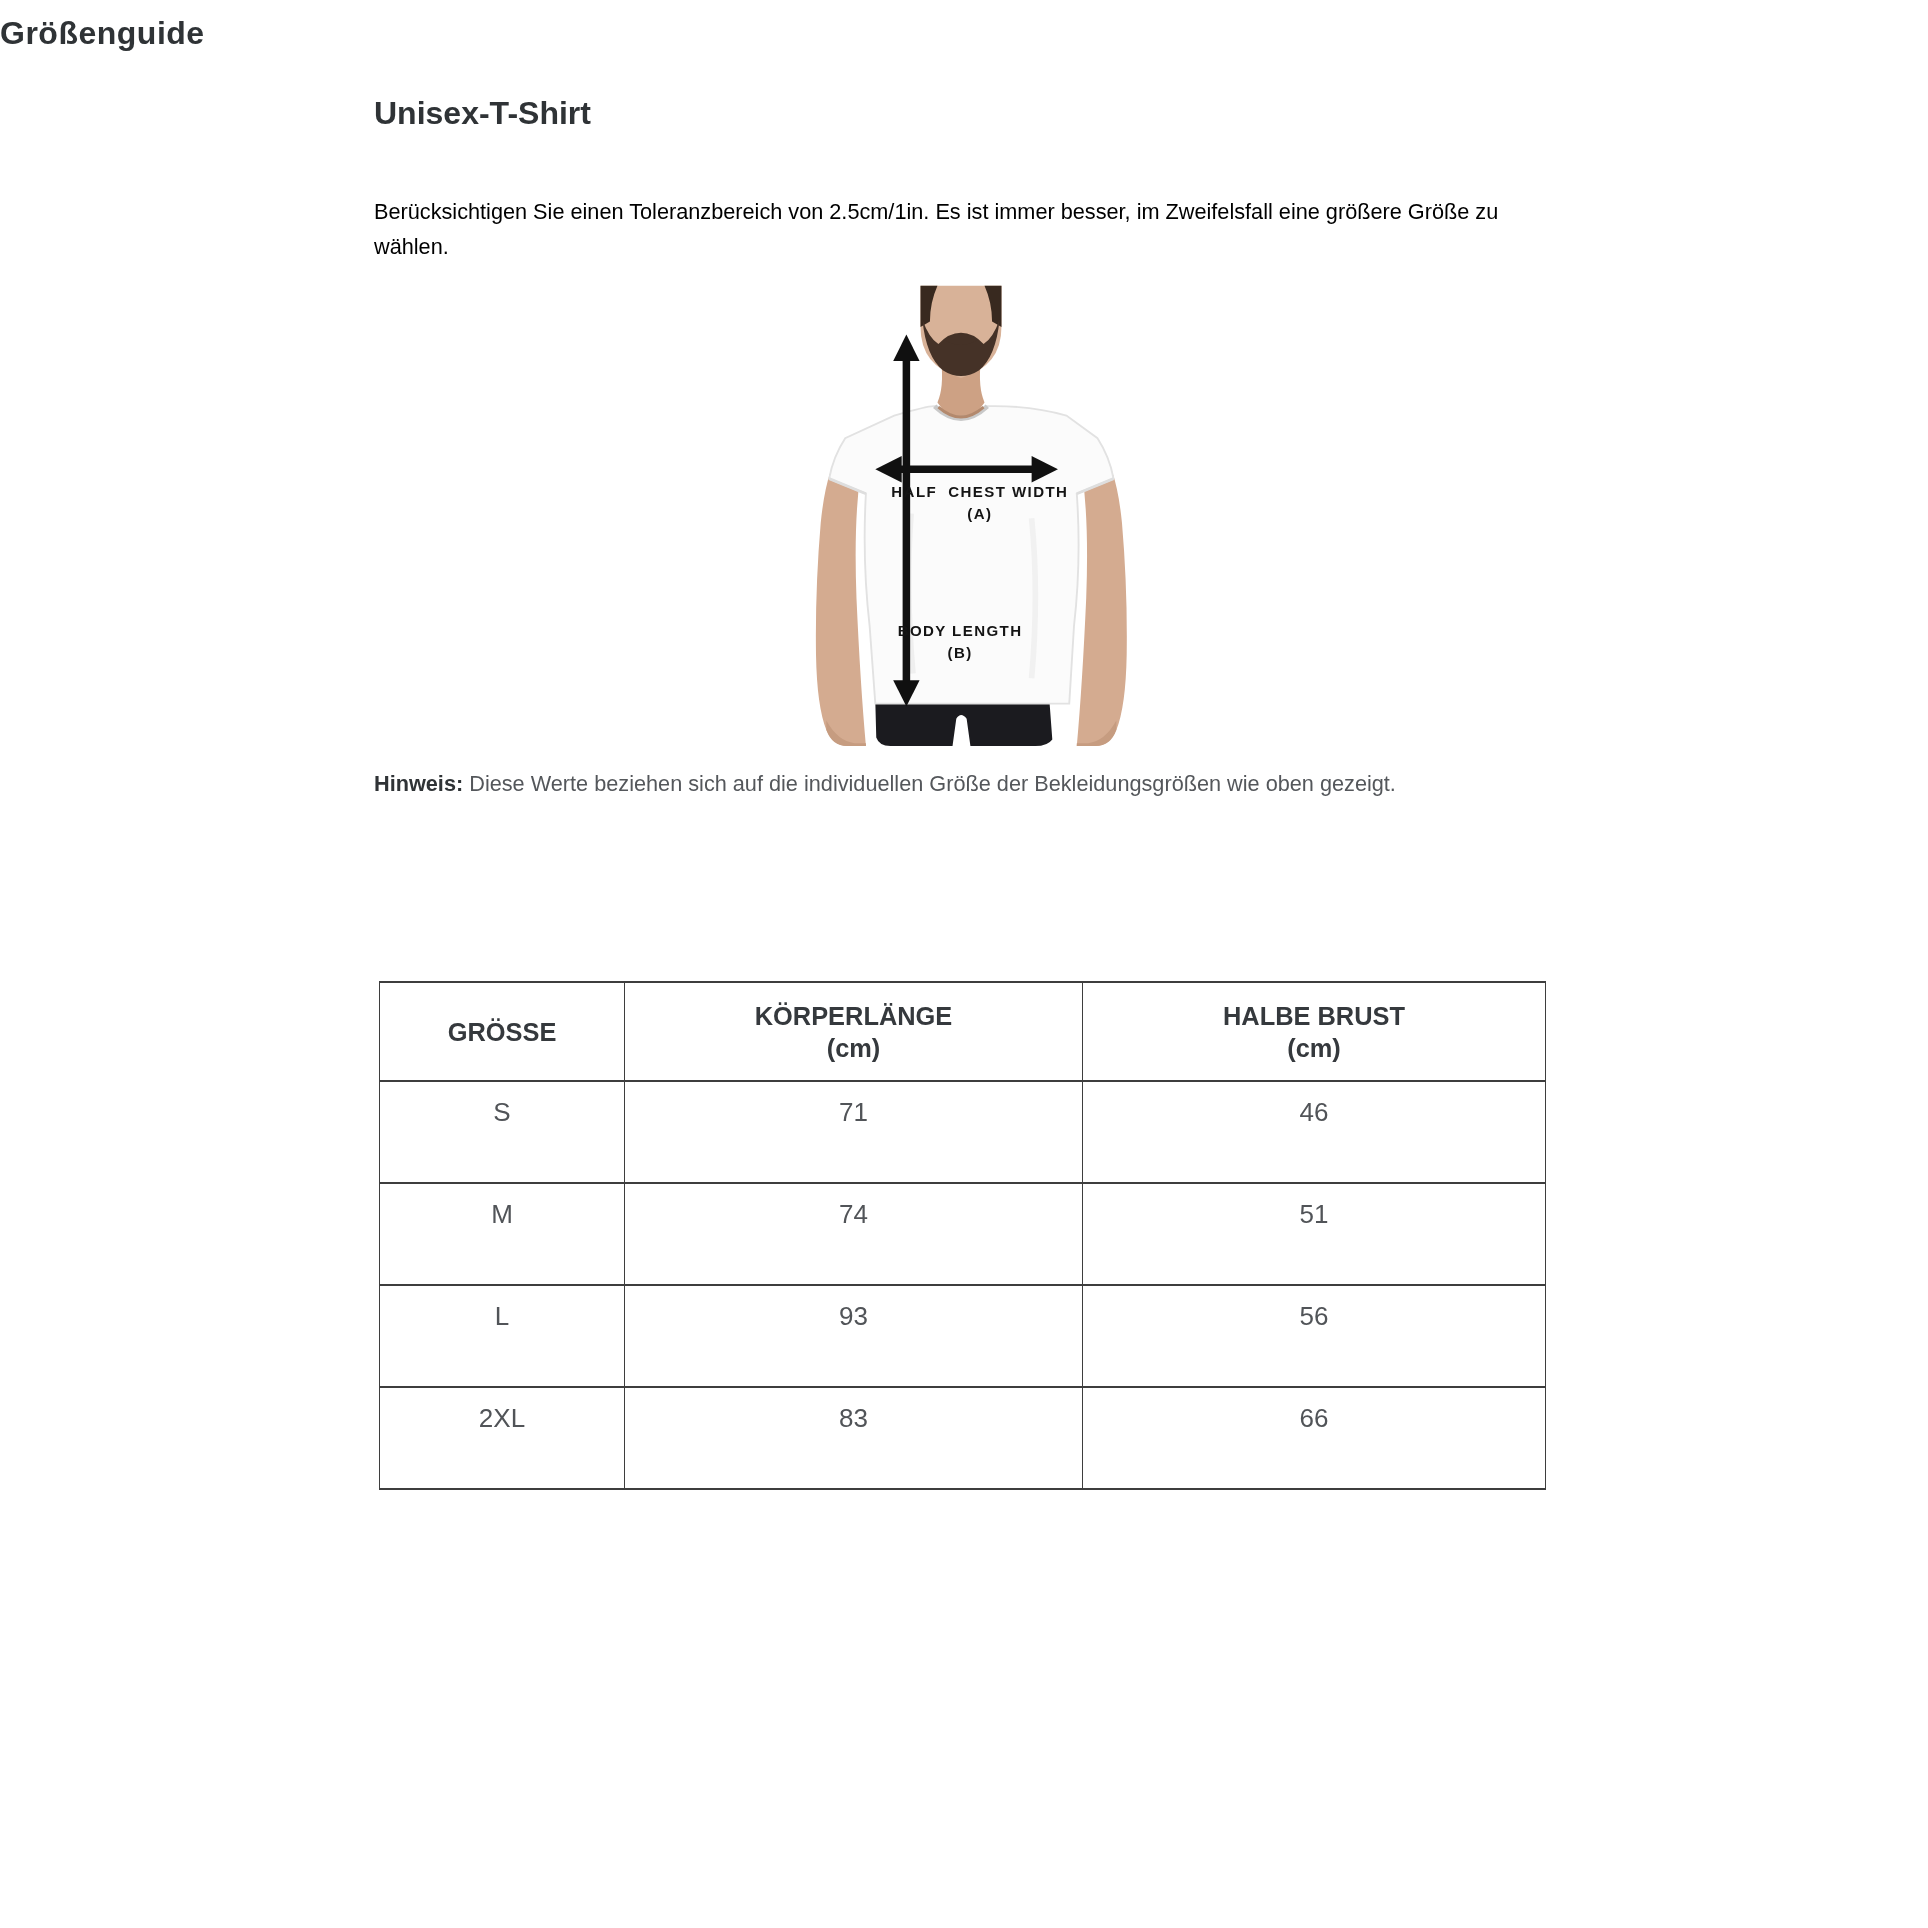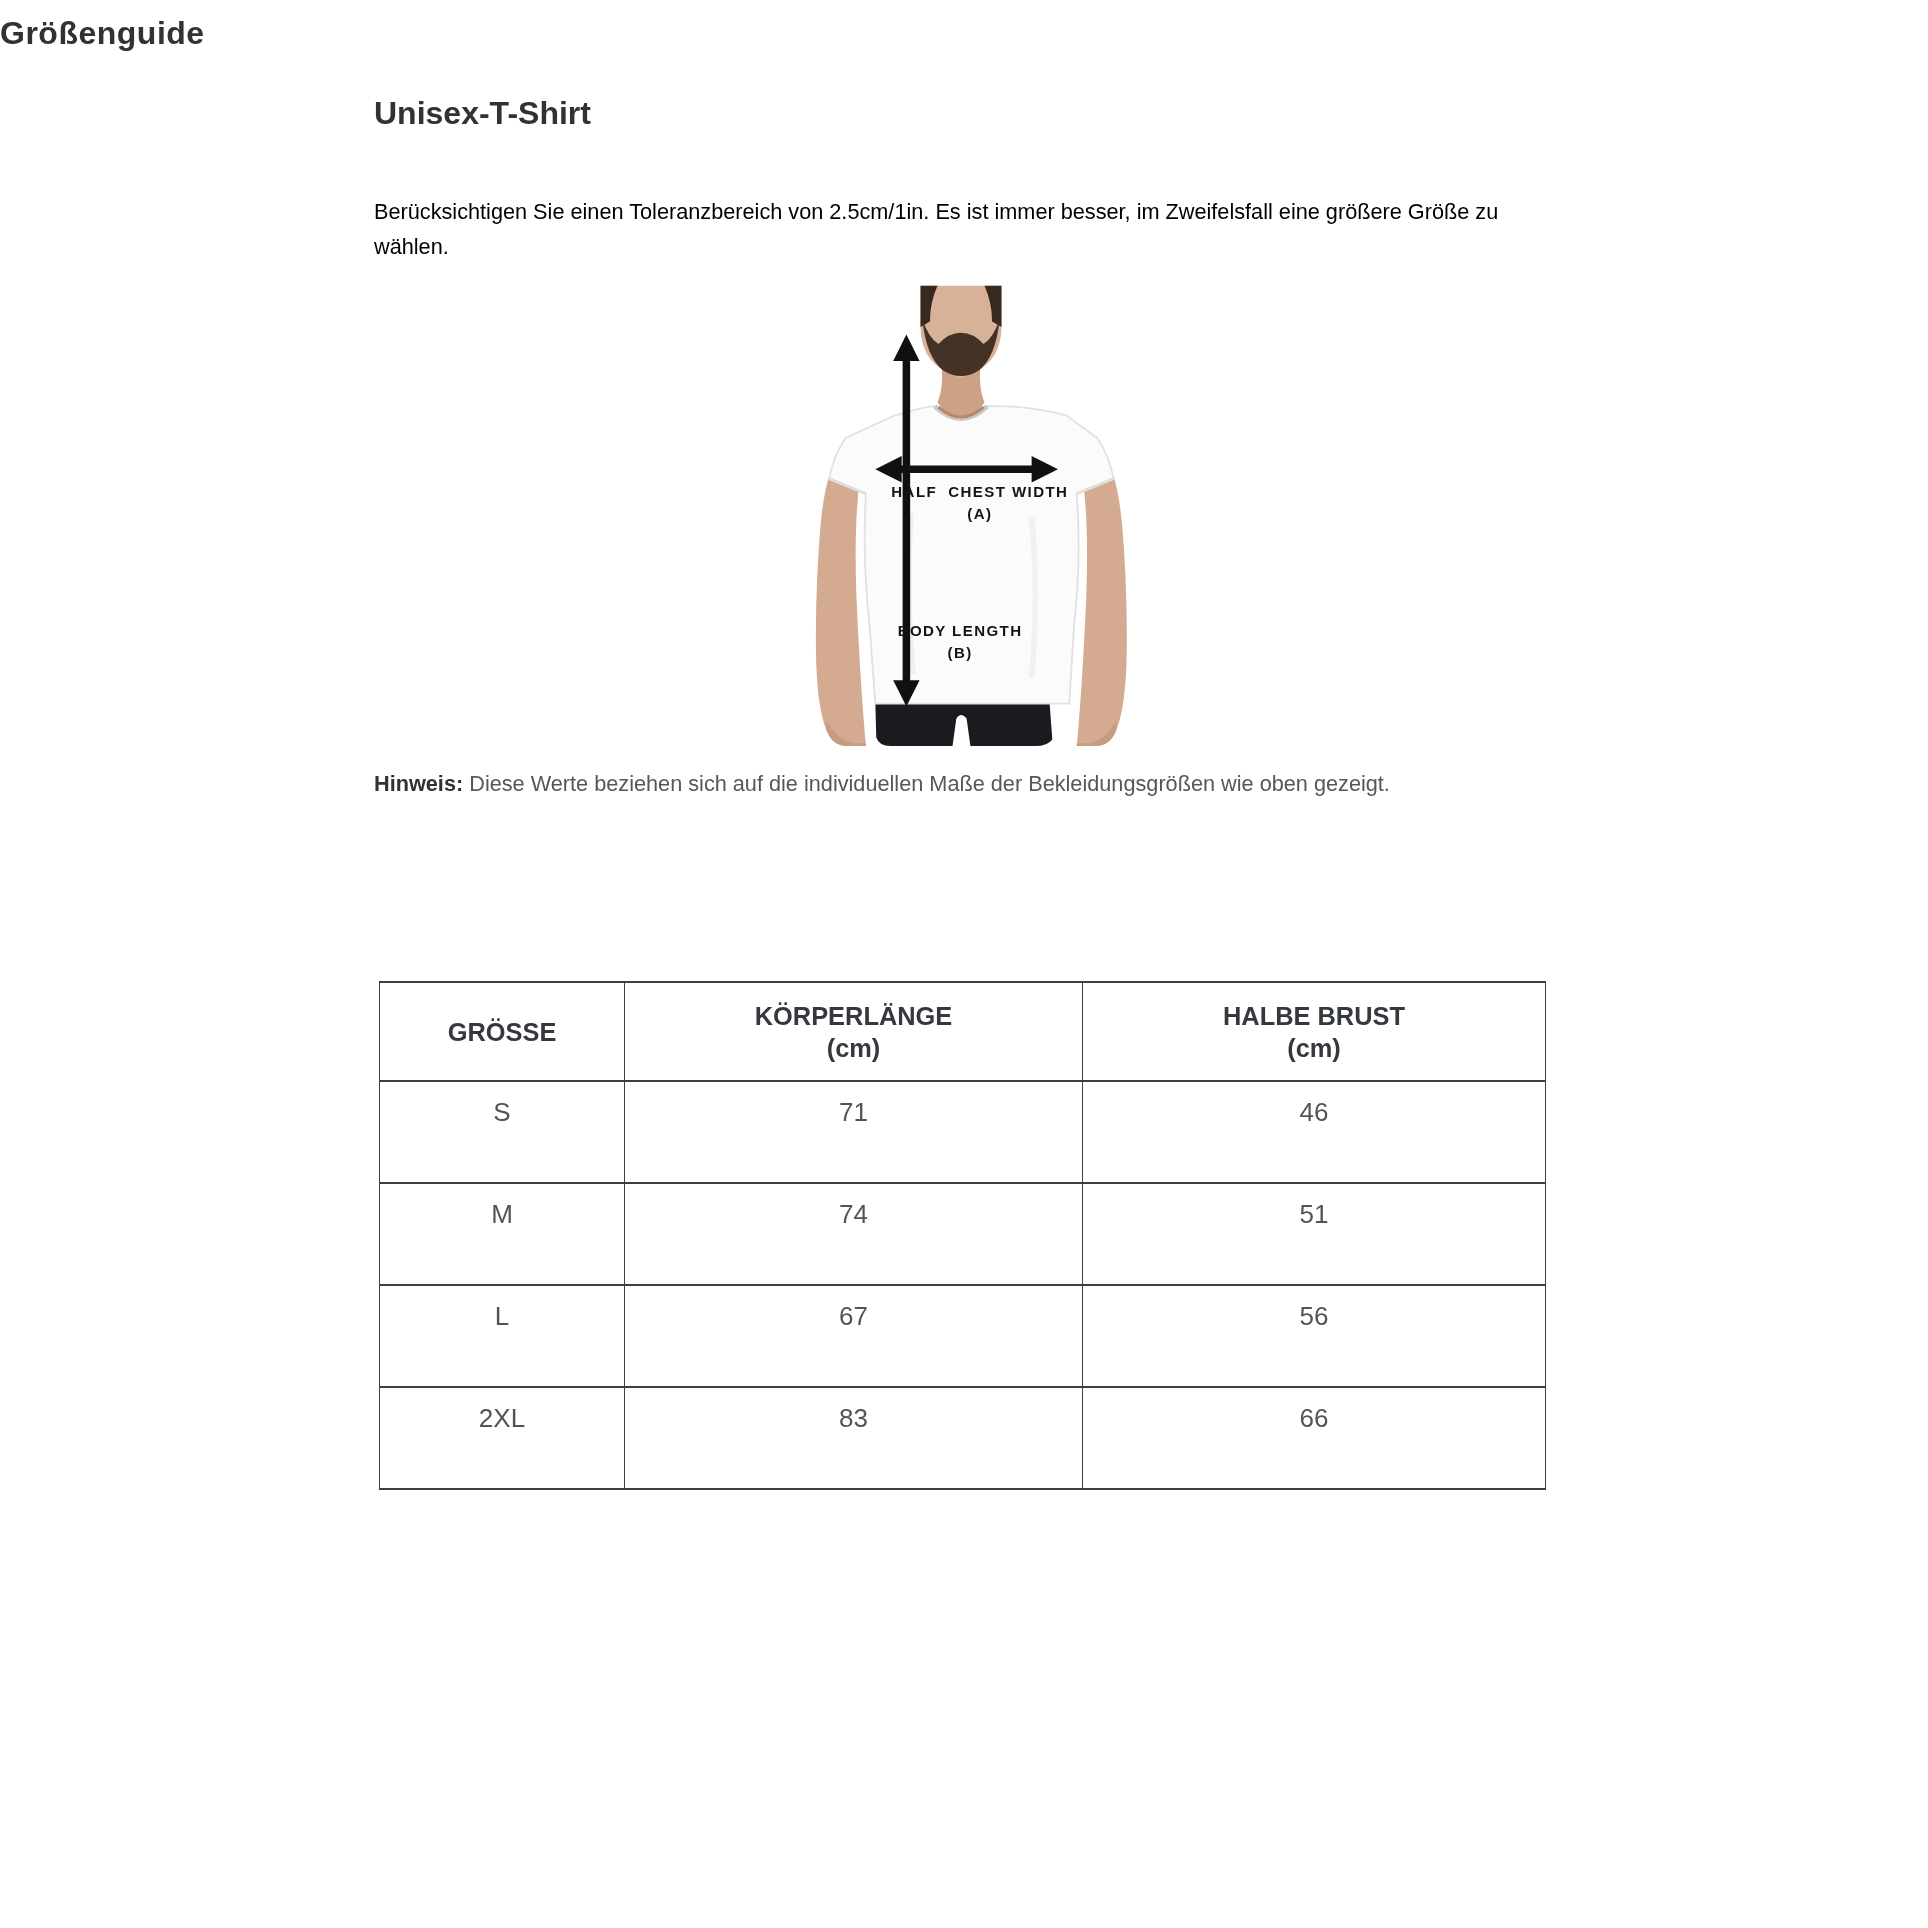--- a/index.html
+++ b/index.html
@@ -122,21 +122,21 @@
       <polygon points="274,203 246,189 246,217"></polygon>
     </g>
 
     <text class="dim-label" x="191" y="233" text-anchor="middle" xml:space="preserve">HALF  CHEST WIDTH</text>
     <text class="dim-label" x="191" y="256" text-anchor="middle">(A)</text>
     <text class="dim-label" x="170" y="380" text-anchor="middle">BODY LENGTH</text>
     <text class="dim-label" x="170" y="404" text-anchor="middle">(B)</text>
   </svg>
 </div>
 
-<p class="hint-note"><span class="hint-label">Hinweis:</span><span> Diese Werte beziehen sich auf die individuellen Maße der Bekleidungsgrößen wie oben gezeigt.</span></p>
+<p class="hint-note"><span class="hint-label">Hinweis:</span><span> Diese Werte beziehen sich auf die individuellen Größe der Bekleidungsgrößen wie oben gezeigt.</span></p>
 
 <table class="size-table">
   <colgroup>
       <col class="c0">
       <col class="c1">
       <col class="c2">
     </colgroup>
   <thead>
     <tr>
       <th>
@@ -158,21 +158,21 @@
       <td>71</td>
       <td>46</td>
     </tr>
     <tr>
       <td>M</td>
       <td>74</td>
       <td>51</td>
     </tr>
     <tr>
       <td>L</td>
-      <td>67</td>
+      <td>93</td>
       <td>56</td>
     </tr>
     <tr>
       <td>2XL</td>
       <td>83</td>
       <td>66</td>
     </tr>
   </tbody>
 </table>
 

